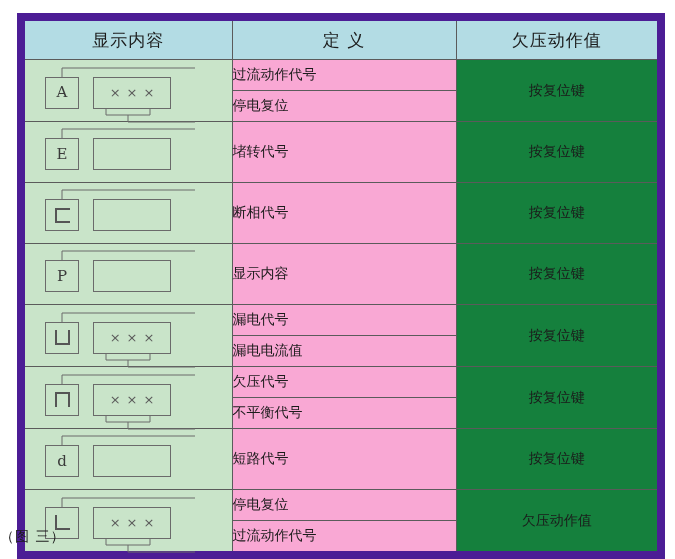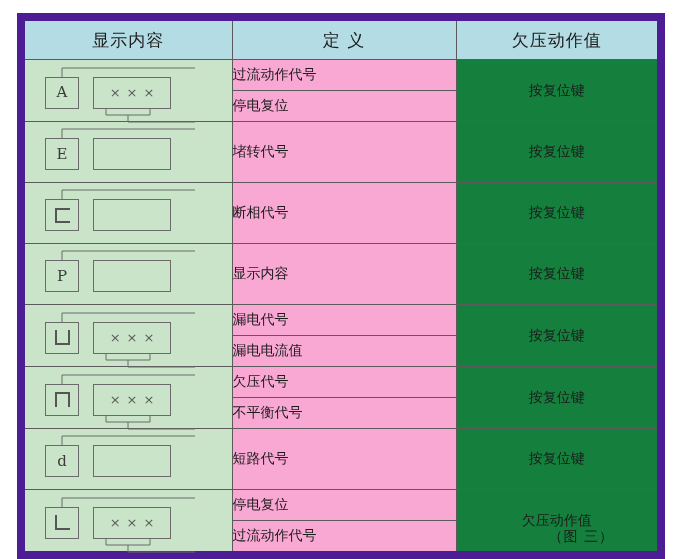--- a/index.html
+++ b/index.html
@@ -165,21 +165,21 @@
     stroke: #6a6a6a;
     stroke-width: 1;
   }
 
   
   #caption {
     position: absolute;
     left: 0;
     top: 528px;
     width: 614px;
-    text-align: right;
+    text-align: left;
     font-size: 14px;
     color: #1b1b1b;
     letter-spacing: 1px;
   }
 </style>
 </head>
 <body>
 
 <div id="fig-wrap">
   <table class="code-table">

